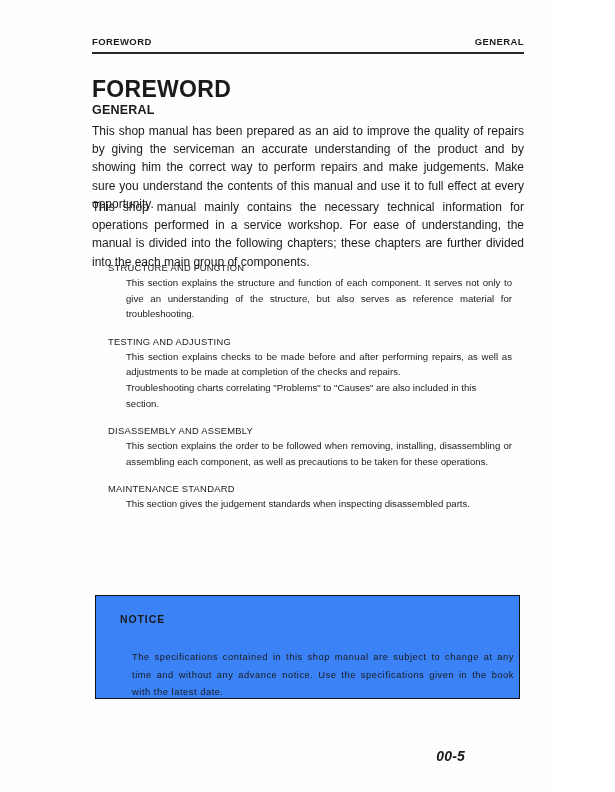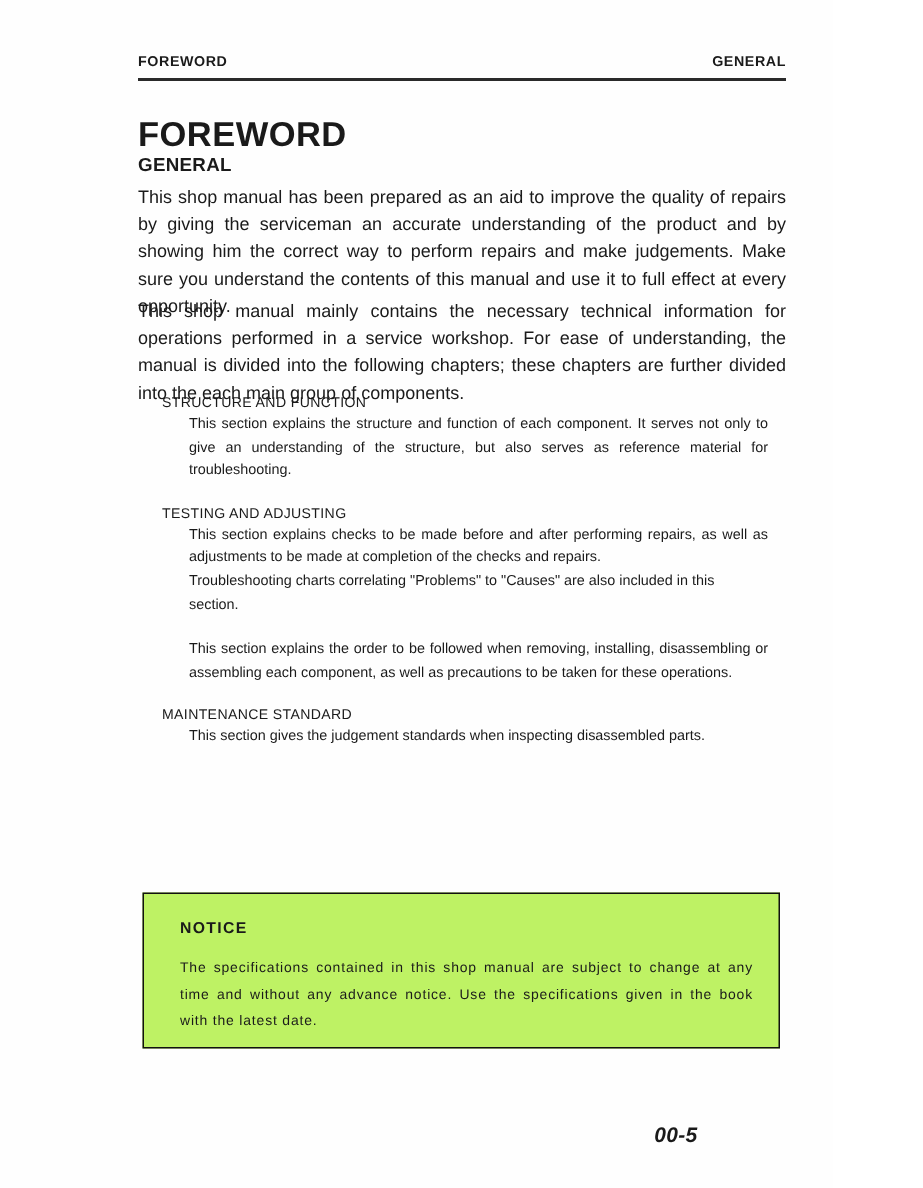--- a/index.html
+++ b/index.html
@@ -107,40 +107,40 @@
 
   
   .notice-box {
     position: absolute;
     left: 95px;
     top: 595px;
     width: 425px;
     height: 104px;
     border: 1.4px solid #111;
     box-sizing: border-box;
-    background: #bef264;
+    background: #3b82f6;
   }
   .notice-title {
     position: absolute;
     left: 24px;
     top: 17px;
     font-size: 10.5px;
     font-weight: bold;
     letter-spacing: 0.9px;
   }
   .notice-text {
     position: absolute;
     left: 24px;
     top: 41px;
     width: 382px;
     font-size: 9.3px;
     line-height: 17.5px;
     letter-spacing: 0.55px;
     text-align: justify;
-    margin: 0;
+    margin: 12px;
   }
 
   
   .folio {
     position: absolute;
     right: 90px;
     top: 748px;
     font-size: 14px;
     font-weight: bold;
     letter-spacing: 0.2px;
@@ -176,20 +176,21 @@
       <p class="section-body">This section explains the structure and function of each component. It serves not only to give an understanding of the structure, but also serves as reference material for troubleshooting.</p>
     </div>
 
     <div class="section">
       <div class="section-heading">TESTING AND ADJUSTING</div>
       <p class="section-body">This section explains checks to be made before and after performing repairs, as well as adjustments to be made at completion of the checks and repairs.</p>
       <p class="section-body nojust">Troubleshooting charts correlating "Problems" to "Causes" are also included in this section.</p>
     </div>
 
     <div class="section">
+      <div class="section-heading">DISASSEMBLY AND ASSEMBLY</div>
       <p class="section-body">This section explains the order to be followed when removing, installing, disassembling or assembling each component, as well as precautions to be taken for these operations.</p>
     </div>
 
     <div class="section">
       <div class="section-heading">MAINTENANCE STANDARD</div>
       <p class="section-body nojust">This section gives the judgement standards when inspecting disassembled parts.</p>
     </div>
 
   </div>
 

